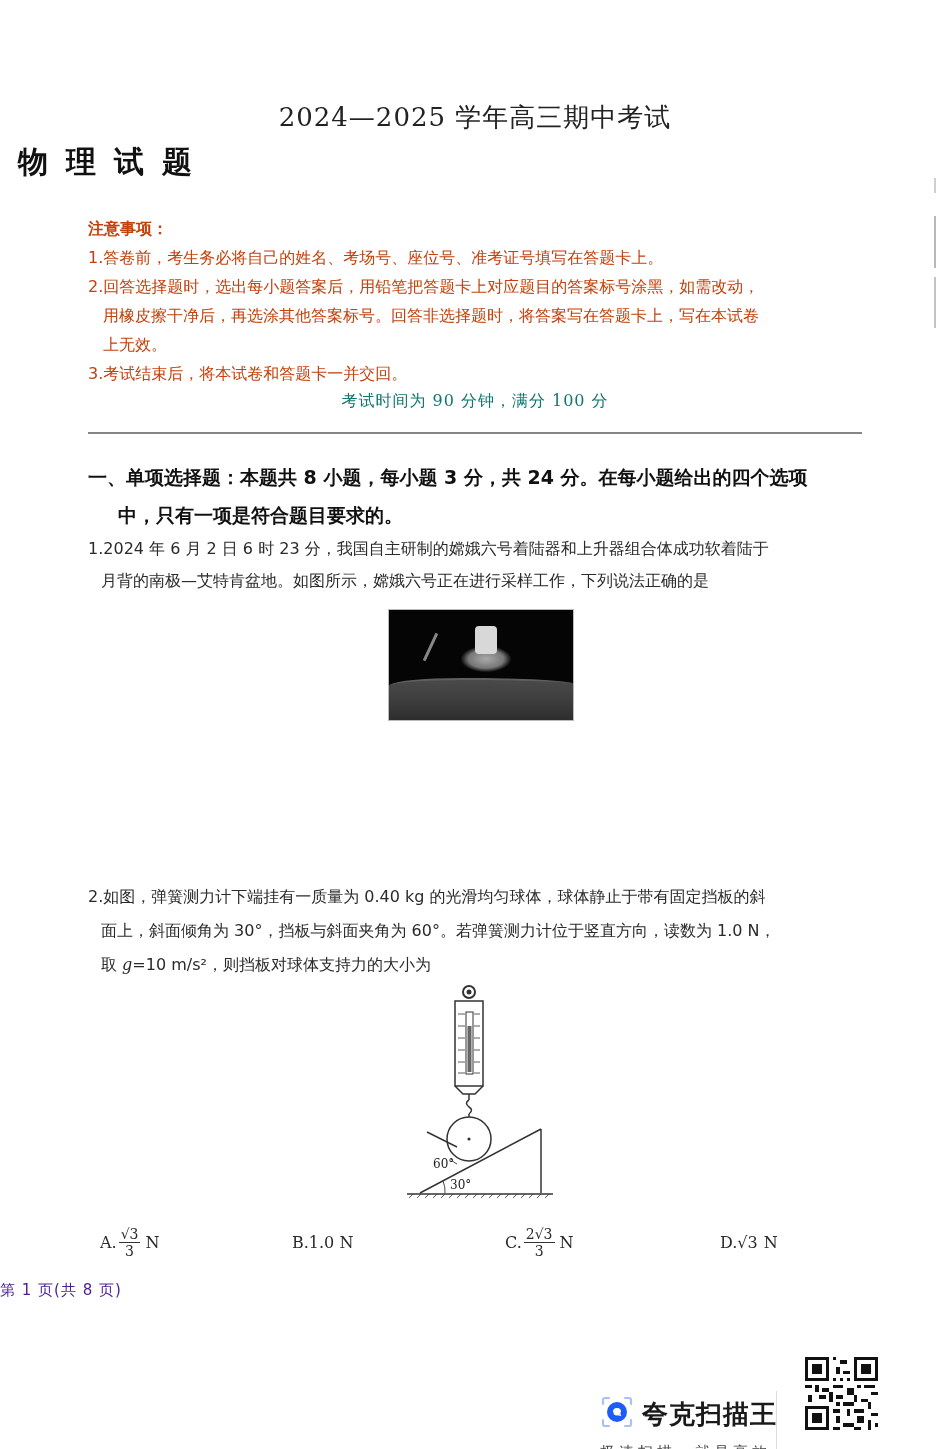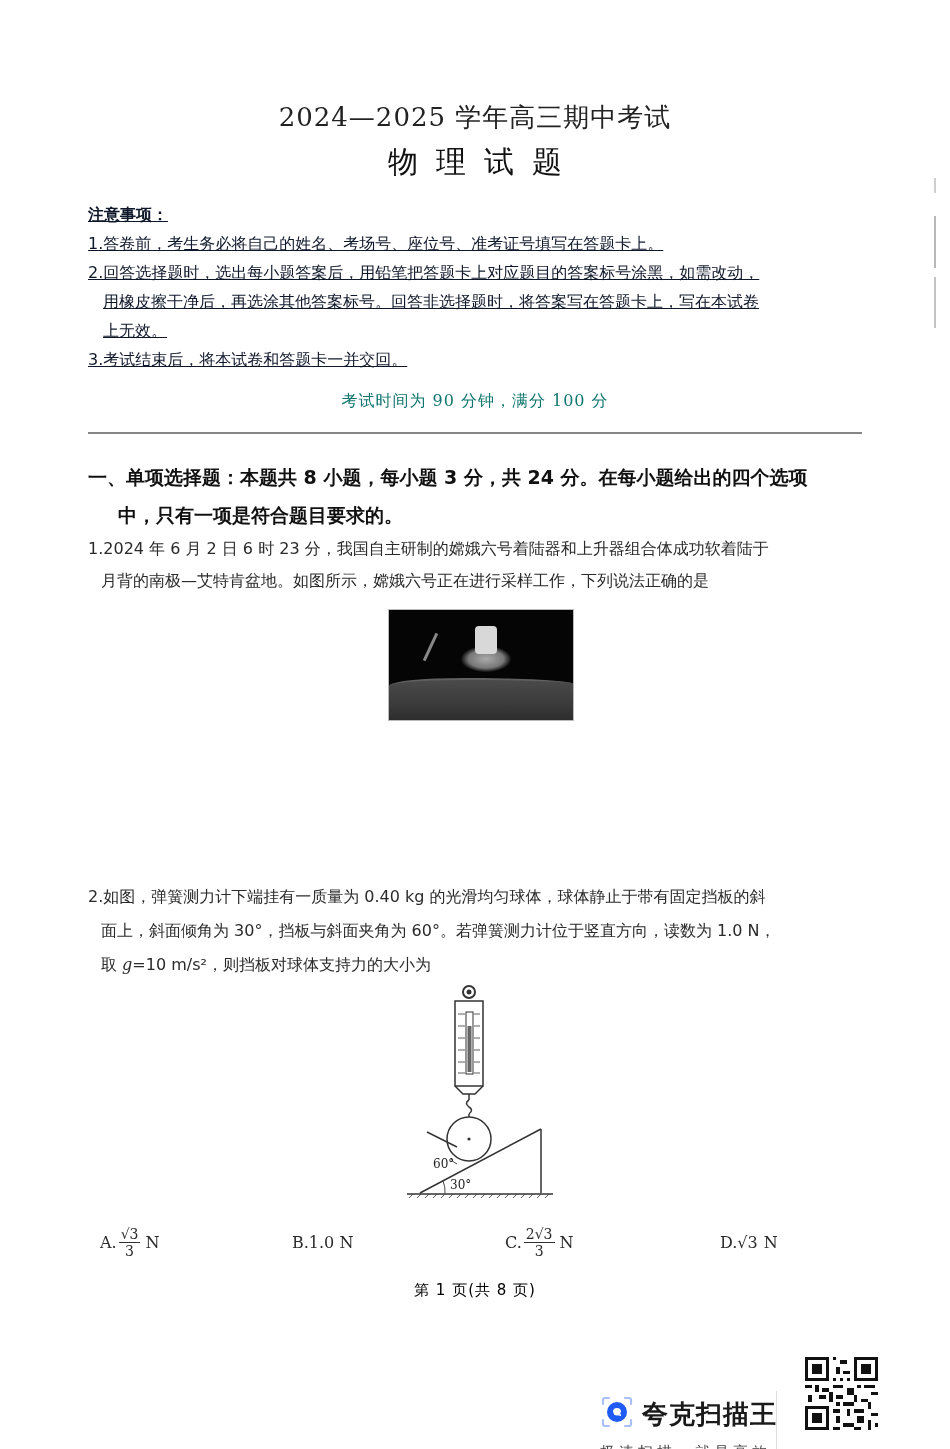--- a/index.html
+++ b/index.html
@@ -6,25 +6,25 @@
     html, body { width: 950px; height: 1449px; background: #ffffff; overflow: hidden; }
     body { position: relative; color: #1a1a1a; font-family: "DejaVu Serif", "Liberation Serif", serif; }
 
     .page { position: absolute; left: 0; top: 0; width: 820px; height: 1449px; }
 
     .scan-edge { position: absolute; left: 934px; top: 178px; width: 2px; height: 150px;
       background: linear-gradient(#bbb 0 10%, transparent 10% 25%, #999 25% 60%, transparent 60% 66%, #aaa 66% 100%); opacity: .7; }
 
     .title-line1 { position: absolute; top: 100px; left: 0; width: 950px; text-align: center;
       font-size: 26px; letter-spacing: 1px; color: #222; font-family: "DejaVu Serif", serif; }
-    .title-line2 { position: absolute; top: 142px; left: 0; width: 950px; text-align: center;
-      font-size: 30px; font-weight: normal; letter-spacing: 18px; color: #111; font-family: "DejaVu Sans", sans-serif; padding-left: 18px; }
-
-    .notice { position: absolute; left: 88px; top: 200px; width: 790px; font-size: 16px; line-height: 29px; color: #0f172a;
-      font-family: "DejaVu Sans", sans-serif; text-decoration: underline; }
+    .title-line2 { position: absolute; top: 142px; left: 0; width: 950px; text-align: left;
+      font-size: 30px; font-weight: bold; letter-spacing: 18px; color: #111; font-family: "DejaVu Sans", sans-serif; padding-left: 18px; }
+
+    .notice { position: absolute; left: 88px; top: 214px; width: 790px; font-size: 16px; line-height: 29px; color: #c2410c;
+      font-family: "DejaVu Sans", sans-serif; }
     .notice .heading { font-weight: bold; font-size: 16px; }
     .notice .item { }
     .notice .indent { padding-left: 15px; }
     .exam-time { position: absolute; top: 391px; left: 0; width: 950px; text-align: center; font-size: 16px;
       color: #0f766e; font-family: "DejaVu Serif", serif; letter-spacing: 1px; }
 
     .divider { position: absolute; left: 88px; top: 432px; width: 774px; height: 2px; background: #666; opacity: .8; }
 
     .section-title { position: absolute; left: 88px; top: 458px; width: 780px; font-size: 19px; font-weight: bold;
       line-height: 38px; color: #111; font-family: "DejaVu Sans", sans-serif; }
@@ -54,21 +54,21 @@
     .italic { font-style: italic; font-family: "DejaVu Serif", serif; }
 
     .figure2 { position: absolute; left: 405px; top: 984px; width: 150px; height: 215px; }
 
     .q2-options { position: absolute; top: 1222px; left: 100px; width: 700px; height: 45px; font-size: 16px; color: #2a2a2a;
       font-family: "DejaVu Serif", serif; }
     .q2-options .opt { position: absolute; top: 0; display: flex; align-items: center; height: 40px; }
     .frac { display: inline-flex; flex-direction: column; align-items: center; font-size: 14px; line-height: 16px; margin: 0 5px 0 2px; vertical-align: middle; }
     .frac .num { border-bottom: 1px solid #333; padding: 0 2px; }
 
-    .footer { position: absolute; top: 1281px; left: 0; width: 950px; text-align: center; font-size: 15px; color: #000000;
+    .footer { position: absolute; top: 1281px; left: 0; width: 950px; text-align: left; font-size: 15px; color: #4c1d95;
       font-family: "DejaVu Sans", sans-serif; letter-spacing: 1px; }
 
     .brand { position: absolute; left: 596px; top: 1355px; width: 260px; height: 80px; margin-top: 36px; }
     .brand .logo { position: absolute; left: 4px; top: 4px; width: 34px; height: 34px; }
     .brand .name { position: absolute; left: 46px; top: 6px; font-size: 26px; font-weight: bold; color: #1a1a1a;
       font-family: "DejaVu Sans", sans-serif; letter-spacing: 1px; }
     .brand .slogan { position: absolute; left: 4px; top: 52px; font-size: 15px; color: #444; letter-spacing: 4px;
       font-family: "DejaVu Sans", sans-serif; }
     .brand .sep { position: absolute; left: 180px; top: 0; width: 1px; height: 80px; background: #ddd; }
     .qr { position: absolute; left: 805px; top: 1357px; width: 73px; height: 73px; }

